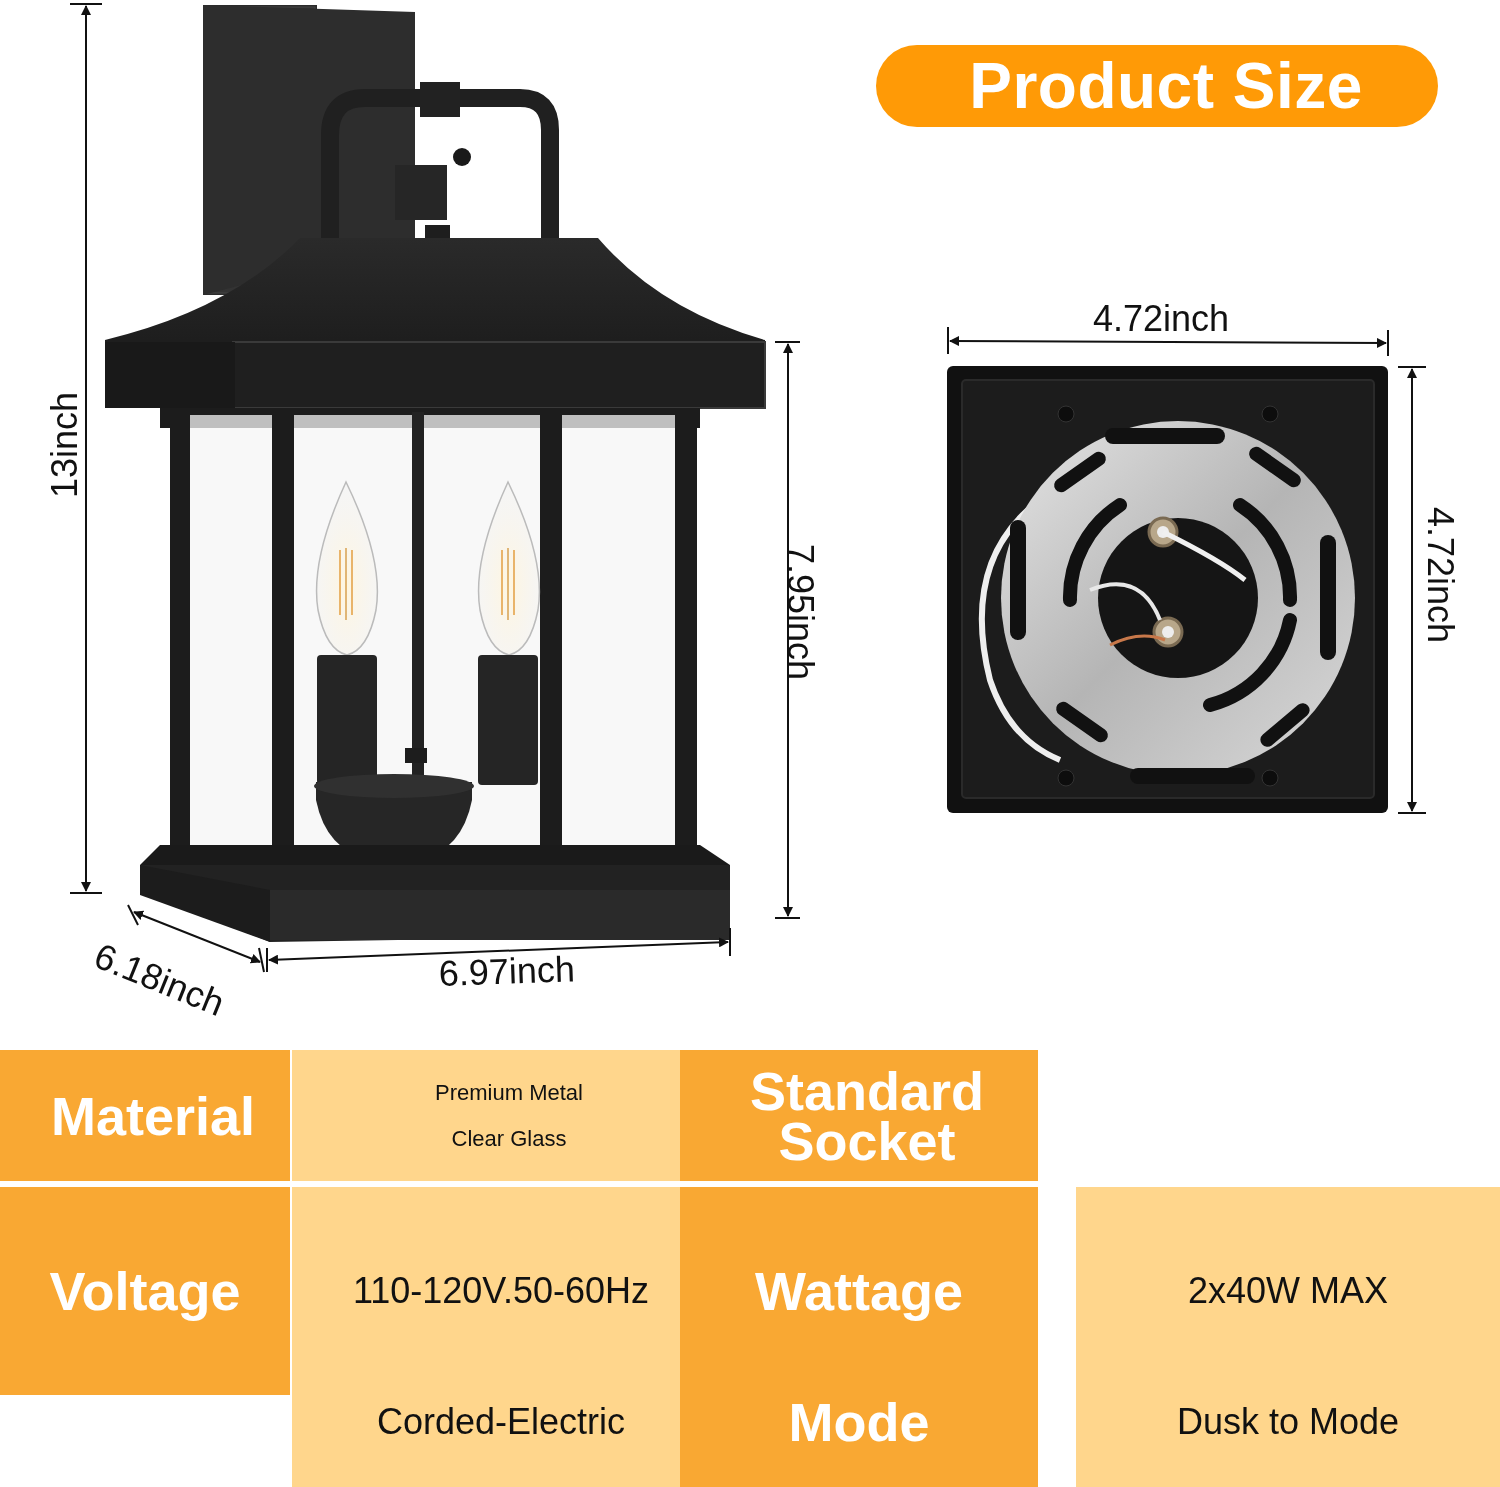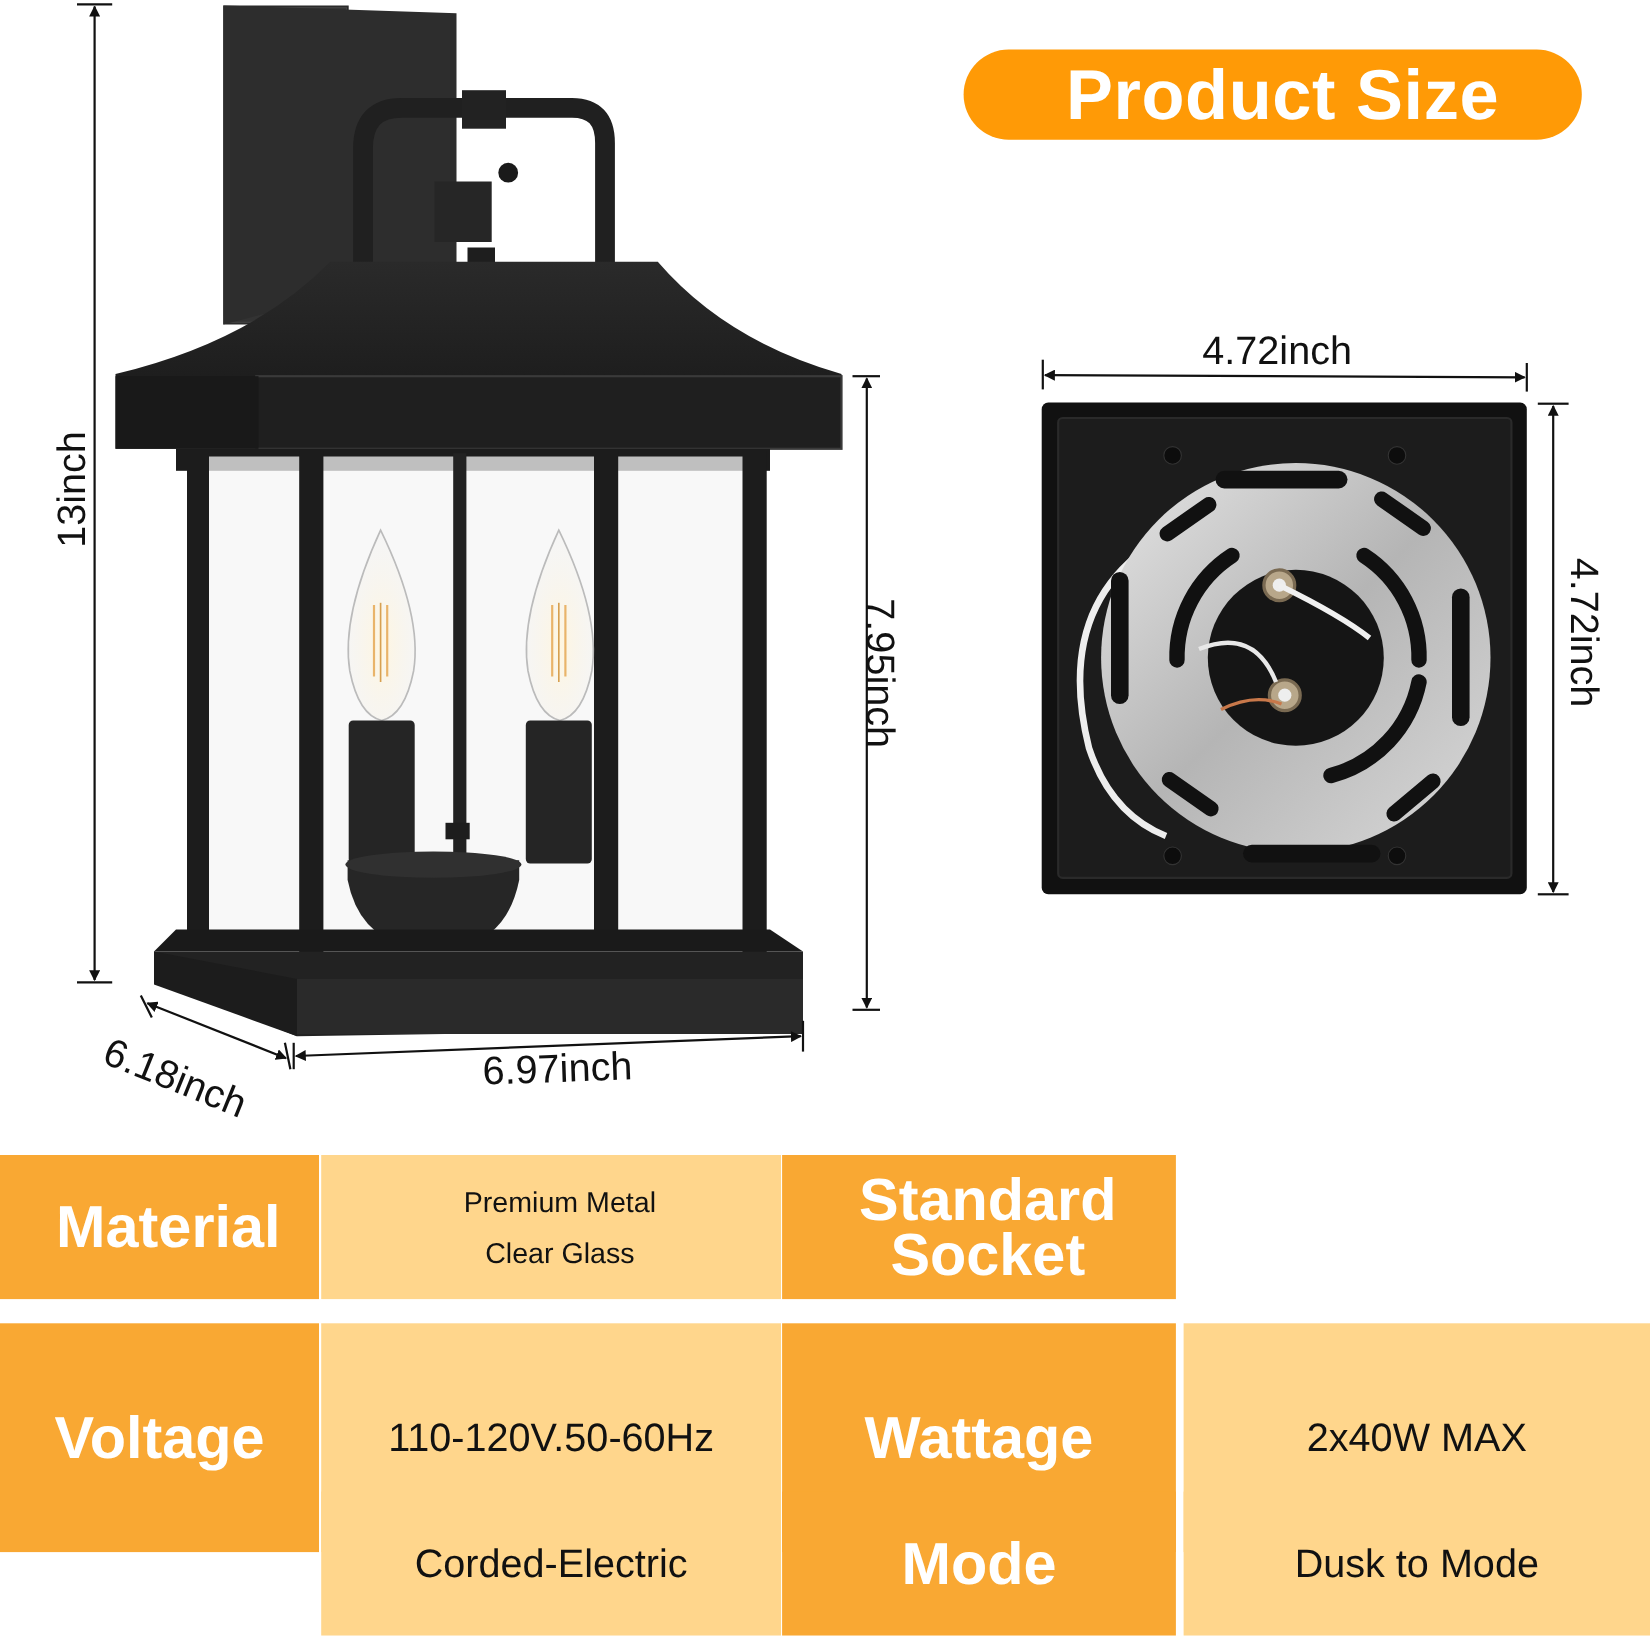--- a/index.html
+++ b/index.html
@@ -25,21 +25,21 @@
   svg.art { position: absolute; left: 0; top: 0; }
 
   
   .spec-table { position: absolute; left: 0; top: 1050px; width: 1500px; height: 437px; }
   .spec-row { position: absolute; left: 0; width: 1500px; }
   .cell { position: absolute; top: 0; height: 100%; display: flex; align-items: center; justify-content: center; text-align: center; }
   .cell.label { background: #F9A833; color: #fff; font-weight: bold; font-size: 54px; line-height: 50px; }
   .cell.value { background: #FFD68C; color: #111; font-size: 36px; line-height: 46px; }
   .c1 { left: 0; width: 290px; }
   .c2 { left: 292px; width: 418px; }
-  .c3 { left: 711px; width: 358px; text-align: center; }
+  .c3 { left: 680px; width: 358px; text-align: center; }
   .c4 { left: 1076px; width: 424px; }
   .multiline { white-space: pre-line; padding-left: 16px; }
 </style>
 </head>
 <body>
 
 <div class="title-pill">
   <span>Product Size</span>
 </div>
 
@@ -206,27 +206,27 @@
 <div class="dim" style="left:104px; top:935px; transform: rotate(22deg); transform-origin:left top;">6.18inch</div>
 
 <div class="dim" style="left:1093px; top:298px;">4.72inch</div>
 
 <div class="dim rot-cw" style="left:1355px; top:555px; width:170px; height:40px; text-align:center; line-height:40px;">4.72inch</div>
 
 <div class="spec-table">
 
   <div class="spec-row" style="top:0; height:131px;">
     <div class="cell label c1 multiline">Material</div>
-    <div class="cell value c2 multiline" style="font-size:26px;">Premium Metal
+    <div class="cell value c2 multiline" style="font-size:22px;">Premium Metal
 Clear Glass</div>
     <div class="cell label c3 multiline">Standard
 Socket</div>
   </div>
 
-  <div class="spec-row" style="top:137px; height:208px;margin-top:16px;">
+  <div class="spec-row" style="top:137px; height:208px;">
     <div class="cell label c1">Voltage</div>
     <div class="cell value c2">110-120V.50-60Hz</div>
     <div class="cell label c3">Wattage</div>
     <div class="cell value c4">2x40W MAX</div>
   </div>
 
   <div class="spec-row" style="top:306px; height:131px;">
     <div class="cell value c2">Corded-Electric</div>
     <div class="cell label c3">Mode</div>
     <div class="cell value c4">Dusk to Mode</div>

